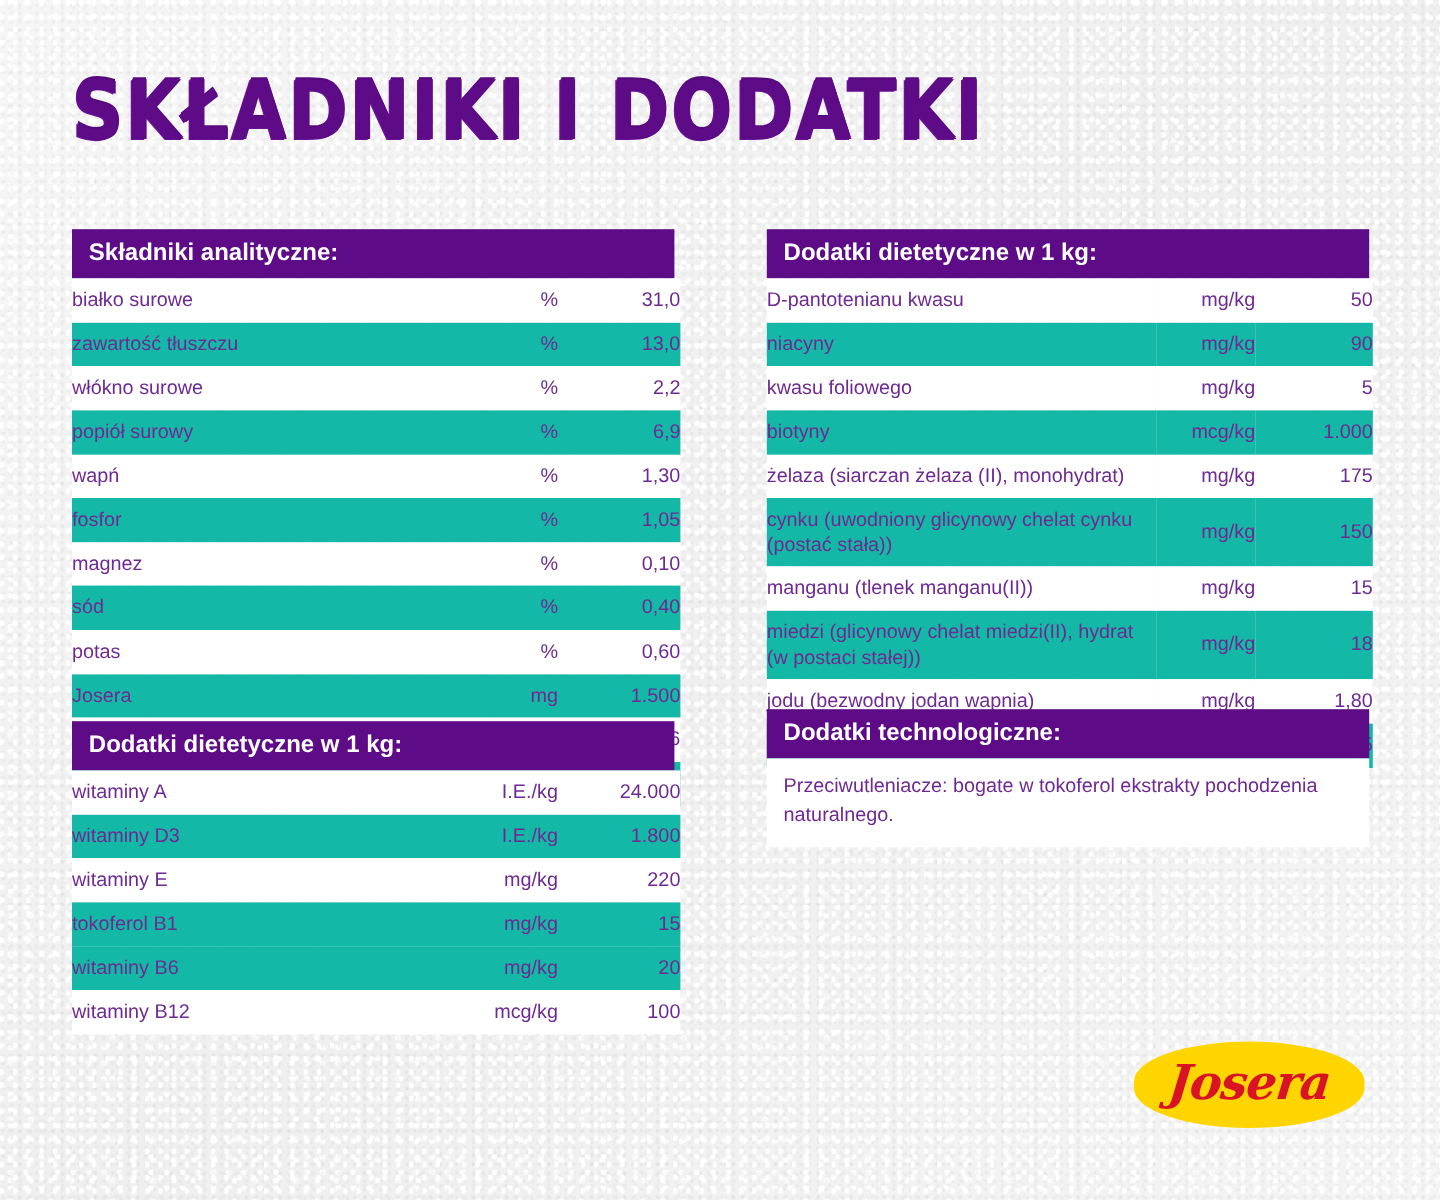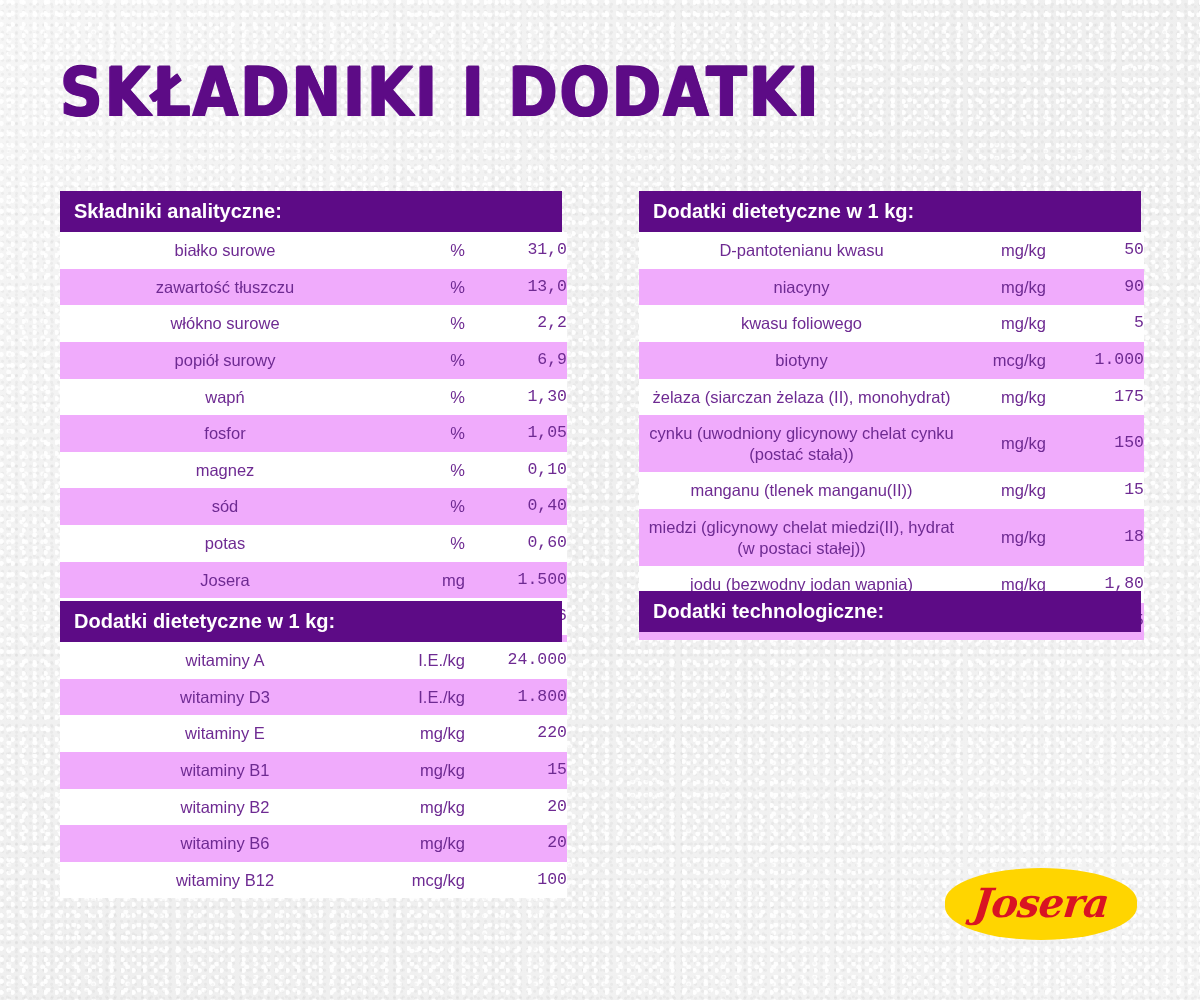--- a/index.html
+++ b/index.html
@@ -69,31 +69,31 @@
     padding: 9px 14px 10px 14px;
     line-height: 1.1;
     box-sizing: border-box;
   }
   table.nutri {
     width: 100%;
     border-collapse: collapse;
     table-layout: fixed;
   }
   table.nutri tr.odd  { background: #ffffff; }
-  table.nutri tr.even { background: #f0abfc; }
+  table.nutri tr.even { background: #14b8a6; }
   table.nutri td {
     color: #6e2a92;
     font-size: 16.5px;
     padding: 8px 0;
     vertical-align: middle;
     line-height: 1.25;
   }
-  td.c-name  { padding-left: 14px;  text-align: center; }
+  td.c-name  { padding-left: 14px;  text-align: left; }
   td.c-unit  { text-align: right; }
-  td.c-val   { text-align: right; padding-right: 16px; font-family: Liberation Mono, monospace; }
+  td.c-val   { text-align: right; padding-right: 16px; }
 
   
   .tbl-left  td.c-name { width: 330px; }
   .tbl-left  td.c-unit { width: 75px; }
   .tbl-left  td.c-val  { width: 102px; }
 
   
   .tbl-right td.c-name { width: 325px; }
   .tbl-right td.c-unit { width: 82px; }
   .tbl-right td.c-val  { width: 98px; }
@@ -229,28 +229,23 @@
             <td class="c-name">witaminy D3</td>
             <td class="c-unit">I.E./kg</td>
             <td class="c-val">1.800</td>
           </tr>
           <tr class="odd">
             <td class="c-name">witaminy E</td>
             <td class="c-unit">mg/kg</td>
             <td class="c-val">220</td>
           </tr>
           <tr class="even">
-            <td class="c-name">witaminy B1</td>
+            <td class="c-name">tokoferol B1</td>
             <td class="c-unit">mg/kg</td>
             <td class="c-val">15</td>
-          </tr>
-          <tr class="odd">
-            <td class="c-name">witaminy B2</td>
-            <td class="c-unit">mg/kg</td>
-            <td class="c-val">20</td>
           </tr>
           <tr class="even">
             <td class="c-name">witaminy B6</td>
             <td class="c-unit">mg/kg</td>
             <td class="c-val">20</td>
           </tr>
           <tr class="odd">
             <td class="c-name">witaminy B12</td>
             <td class="c-unit">mcg/kg</td>
             <td class="c-val">100</td>
@@ -312,20 +307,21 @@
             <td class="c-name">selenu (selenin sodu)</td>
             <td class="c-unit">mg/kg</td>
             <td class="c-val">0,25</td>
           </tr>
         </tbody>
     </table>
   </div>
 
   <div class="block" style="left:639px; top:591px; width:502px;">
     <div class="block-head">Dodatki technologiczne:</div>
+    <div class="note-body">Przeciwutleniacze: bogate w tokoferol ekstrakty pochodzenia naturalnego.</div>
   </div>
 
   <div class="logo">
     <div class="logo-shape"></div>
     <div class="logo-text">Josera</div>
   </div>
 
 </div>
 
 </body></html>

